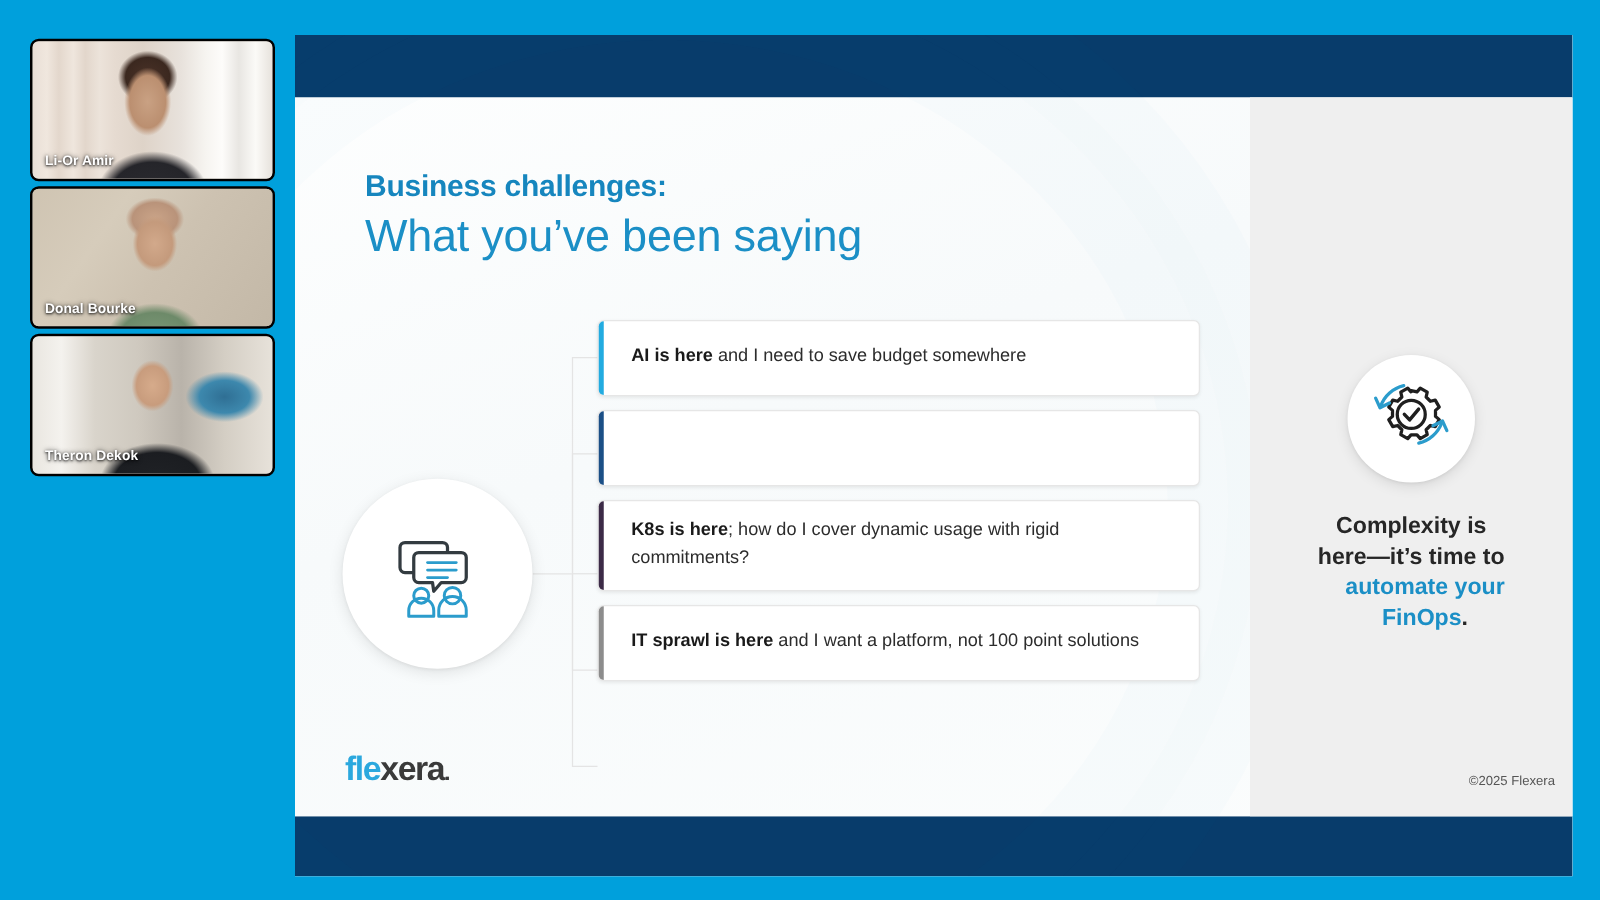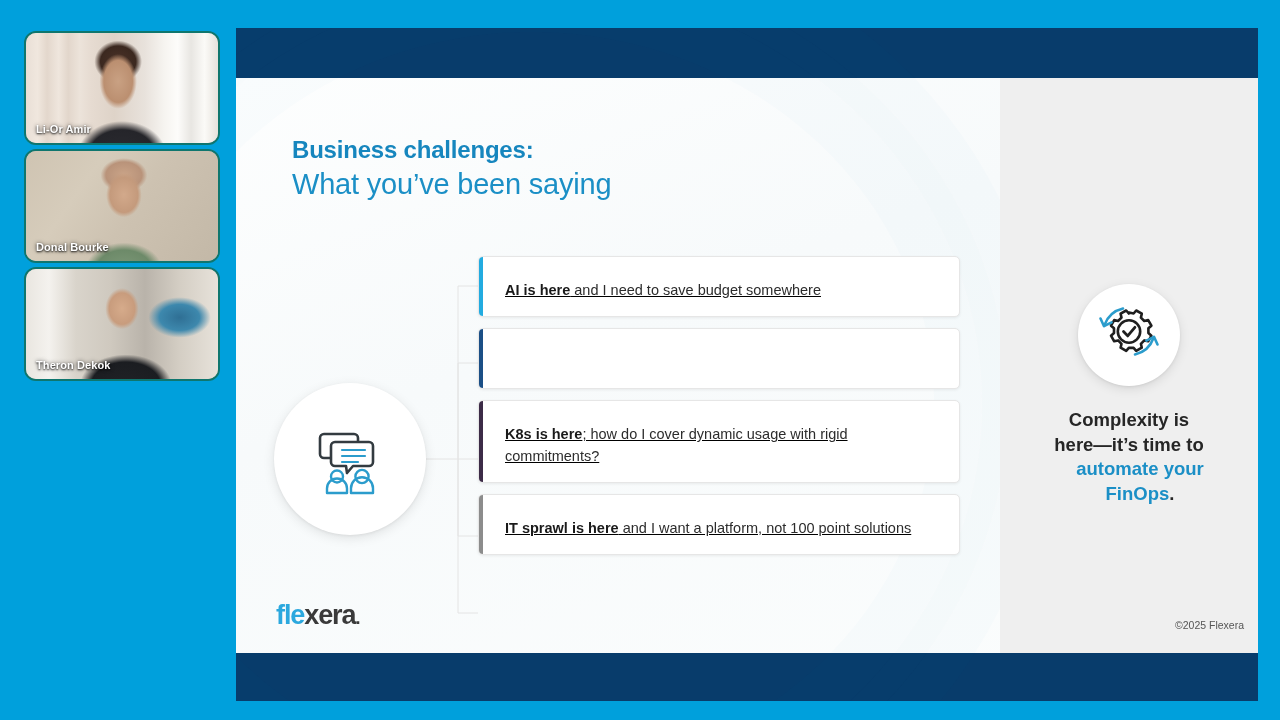--- a/index.html
+++ b/index.html
@@ -11,23 +11,23 @@
   body { background: #00A0DC; position: relative; }
 
   
   #participant-rail {
     position: absolute; left: 0; top: 0;
     width: 236px; height: 720px;
   }
   .tile {
     position: absolute; left: 24px;
     width: 196px; height: 114px;
-    border-radius: 12px;
+    border-radius: 7px;
     overflow: hidden;
-    border: 2px solid #0f766e;
+    border: 2px solid #000000;
     background: #b9b2a8;
   }
   #tile-0 { top: 31px; }
   #tile-1 { top: 149px; }
   #tile-2 { top: 267px; }
 
   .tile-bg { position: absolute; inset: 0; }
 
   
   #bg-0 {
@@ -107,21 +107,21 @@
 
   
   #title-block {
     position: absolute; left: 56px; top: 58px;
   }
   #title-line-1 {
     font-size: 24px; font-weight: 700; color: #1686BE;
     letter-spacing: -.2px; line-height: 1.2;
   }
   #title-line-2 {
-    font-size: 29px; font-weight: 400; color: #1B8FC6;
+    font-size: 36px; font-weight: 400; color: #1B8FC6;
     letter-spacing: -.2px; line-height: 1.35;
   }
 
   
   #people-icon-circle {
     position: absolute; left: 38px; top: 305px;
     width: 152px; height: 152px;
     background: #ffffff;
     border-radius: 50%;
     box-shadow: 0 3px 12px rgba(0,0,0,.10), 0 1px 3px rgba(0,0,0,.06);
@@ -132,24 +132,24 @@
   #connectors { position: absolute; left: 0; top: 0; width: 100%; height: 575px; pointer-events: none; }
 
   
   #cards { position: absolute; left: 242px; top: 178px; width: 482px; }
   .card {
     position: relative;
     background: #ffffff;
     border: 1px solid #E6E6E6;
     border-radius: 5px;
     box-shadow: 0 1px 3px rgba(0,0,0,.07);
-    padding: 22px 18px 15px 26px;
+    padding: 12px 18px 15px 26px;
     margin-bottom: 11px;
     min-height: 61px;
-    display: flex; align-items: center; text-decoration: underline;
+    display: flex; align-items: center;
   }
   .card-bar {
     position: absolute; left: 0; top: 0;
     width: 4px; height: 100%;
     border-radius: 5px 0 0 5px;
   }
   .card-text {
     font-size: 14.5px; color: #2C2C2C; line-height: 1.52;
   }
   .card-text b { font-weight: 700; color: #1A1A1A; }

